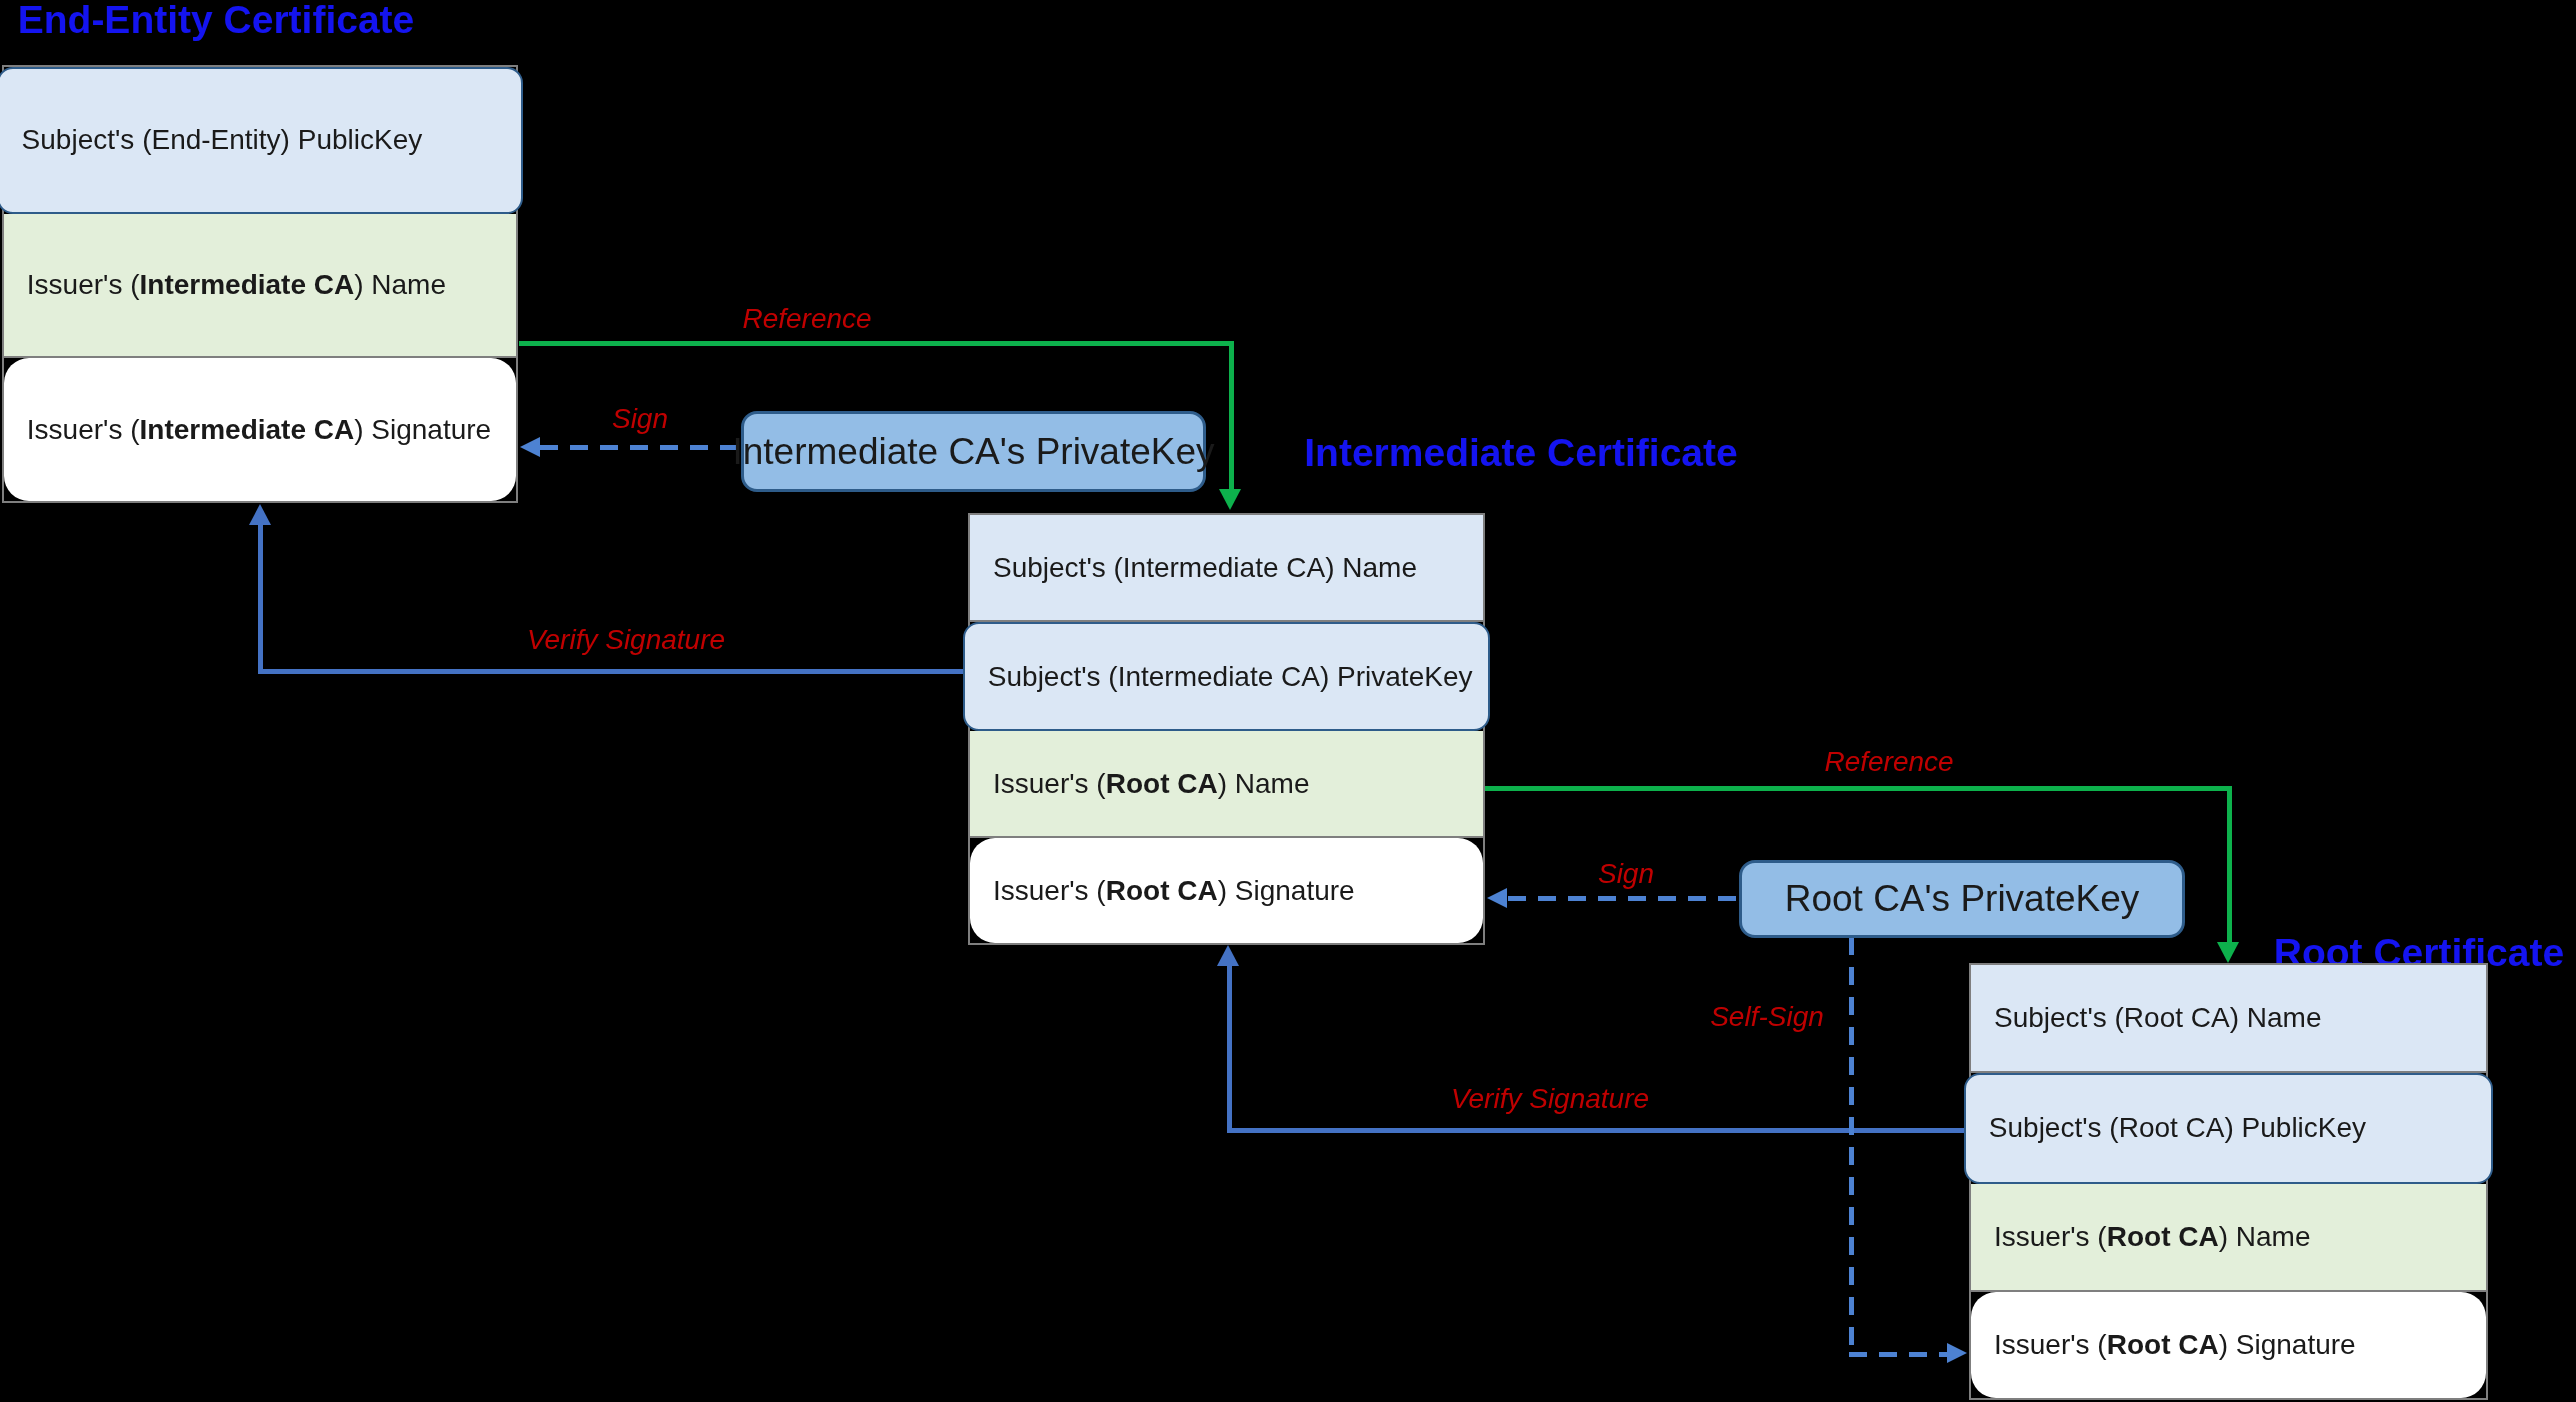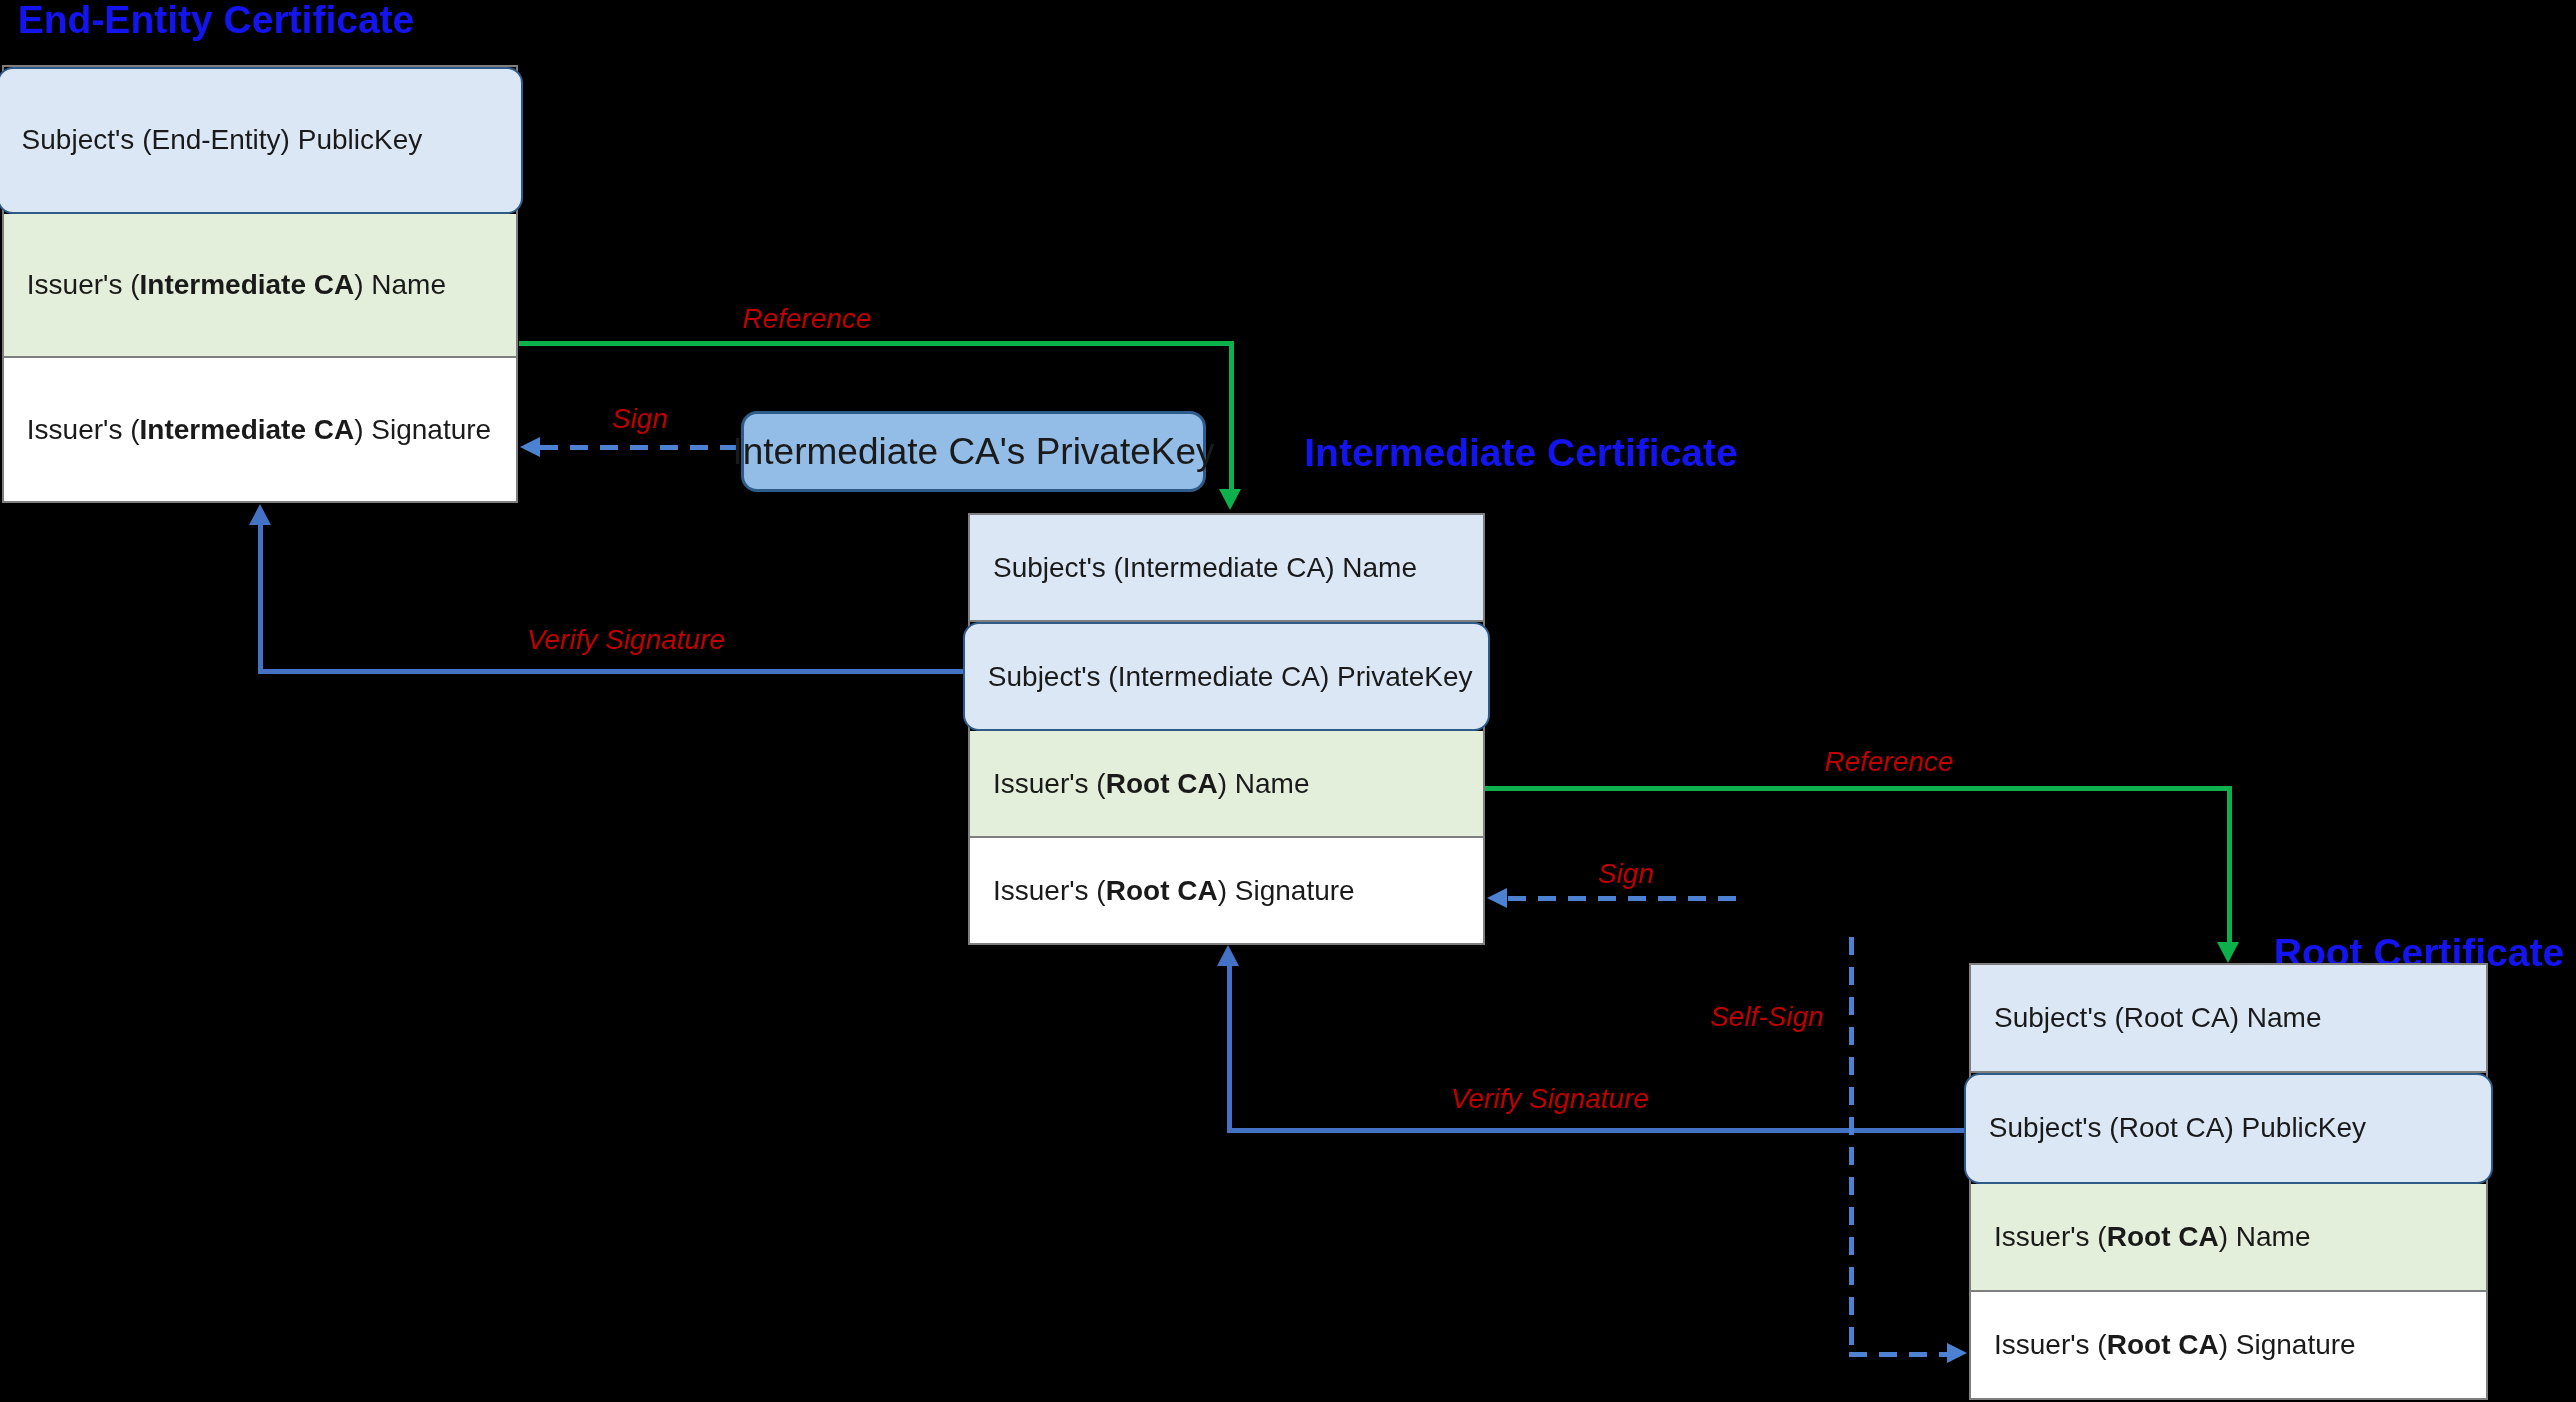--- a/index.html
+++ b/index.html
@@ -39,21 +39,21 @@
     box-sizing:border-box;white-space:nowrap;
   }
   .row b{font-weight:bold;}
   .row-blue{background:var(--row_blue);border-bottom:2.7px solid var(--gray);}
   .row-pub{
     background:var(--row_blue);
     margin:0 -7.2px;border:2.7px solid var(--pubkey_border);border-radius:16px;
     position:relative;z-index:2;
   }
   .row-green{background:var(--row_green);border-bottom:2.7px solid var(--gray);}
-  .row-white{background:var(--row_white);}
+  .row-white{background:var(--row_white);border-radius:25px;}
   .key{
     position:absolute;display:flex;align-items:center;justify-content:center;
     background:var(--key_fill);border:3.6px solid var(--key_border);border-radius:16px;
     font-size:37px;box-sizing:border-box;z-index:3;white-space:nowrap;
   }
   .seg{position:absolute;}
   .seg-green{background:var(--green);}
   .seg-blue{background:var(--blue_solid);}
   .dash-h{height:5.4px;background:repeating-linear-gradient(90deg,var(--blue_dashed) 0 18px,transparent 18px 30px);}
   .dash-v{width:5.4px;background:repeating-linear-gradient(180deg,var(--blue_dashed) 0 18px,transparent 18px 30px);}
@@ -156,20 +156,21 @@
     </div>
     <div class="row row-green">
       <span><span>Issuer's (</span><b>Root CA</b><span>) Name</span></span>
     </div>
     <div class="row row-white">
       <span><span>Issuer's (</span><b>Root CA</b><span>) Signature</span></span>
     </div>
   </div>
 
   <div class="key" id="key-int">Intermediate CA's PrivateKey</div>
+  <div class="key" id="key-root">Root CA's PrivateKey</div>
 
   <div class="seg seg-green" id="ref1-h"></div>
   <div class="seg seg-green" id="ref1-v"></div>
   <div class="ah ah-down-green" id="ref1-ah"></div>
 
   <div class="seg seg-green" id="ref2-h"></div>
   <div class="seg seg-green" id="ref2-v"></div>
   <div class="ah ah-down-green" id="ref2-ah"></div>
 
   <div class="seg seg-blue" id="ver1-h"></div>

